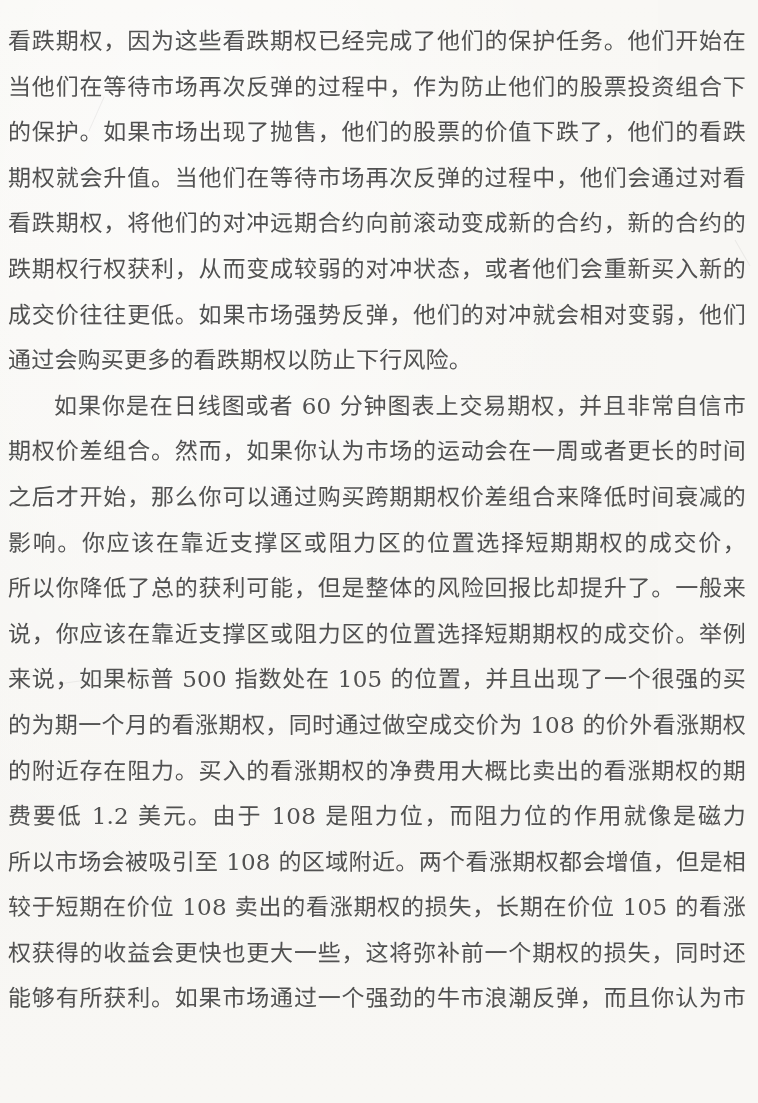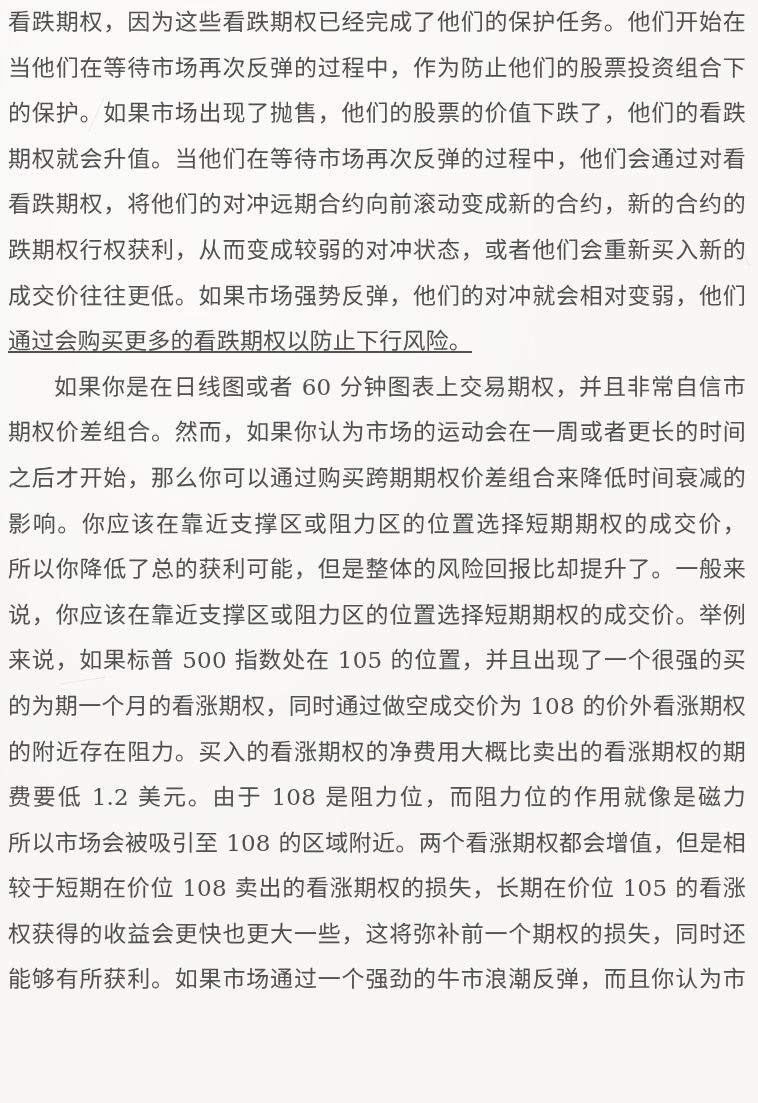--- a/index.html
+++ b/index.html
@@ -10,21 +10,21 @@
     width: 758px;
     height: 1103px;
     background: #f8f7f4;
     overflow: hidden;
   }
   .page {
     position: relative;
     width: 658px;
     height: 1103px;
     box-sizing: border-box;
-    padding: 0 12px 0 8px;
+    padding: 19px 12px 0 8px;
     background:
       radial-gradient(ellipse at 30% 20%, rgba(255,255,255,0.5), rgba(255,255,255,0) 60%),
       linear-gradient(180deg, #f9f8f5 0%, #f7f6f3 55%, #f8f7f4 100%);
   }
   .textblock {
     width: 738px;
   }
   .line {
     font-family: "DejaVu Serif", "Liberation Serif", serif;
     font-size: 23px;
@@ -35,21 +35,20 @@
     text-align-last: justify;
     text-justify: inter-character;
     letter-spacing: 0.2px;
     white-space: normal;
     overflow: hidden;
     -webkit-font-smoothing: antialiased;
   }
   .line.short {
     text-align: left;
     text-align-last: left;
-    text-decoration: underline;
   }
   .line.indent {
     text-indent: 2em;
   }
   
   .scratch {
     position: absolute;
     background: rgba(120,120,120,0.10);
     pointer-events: none;
   }

